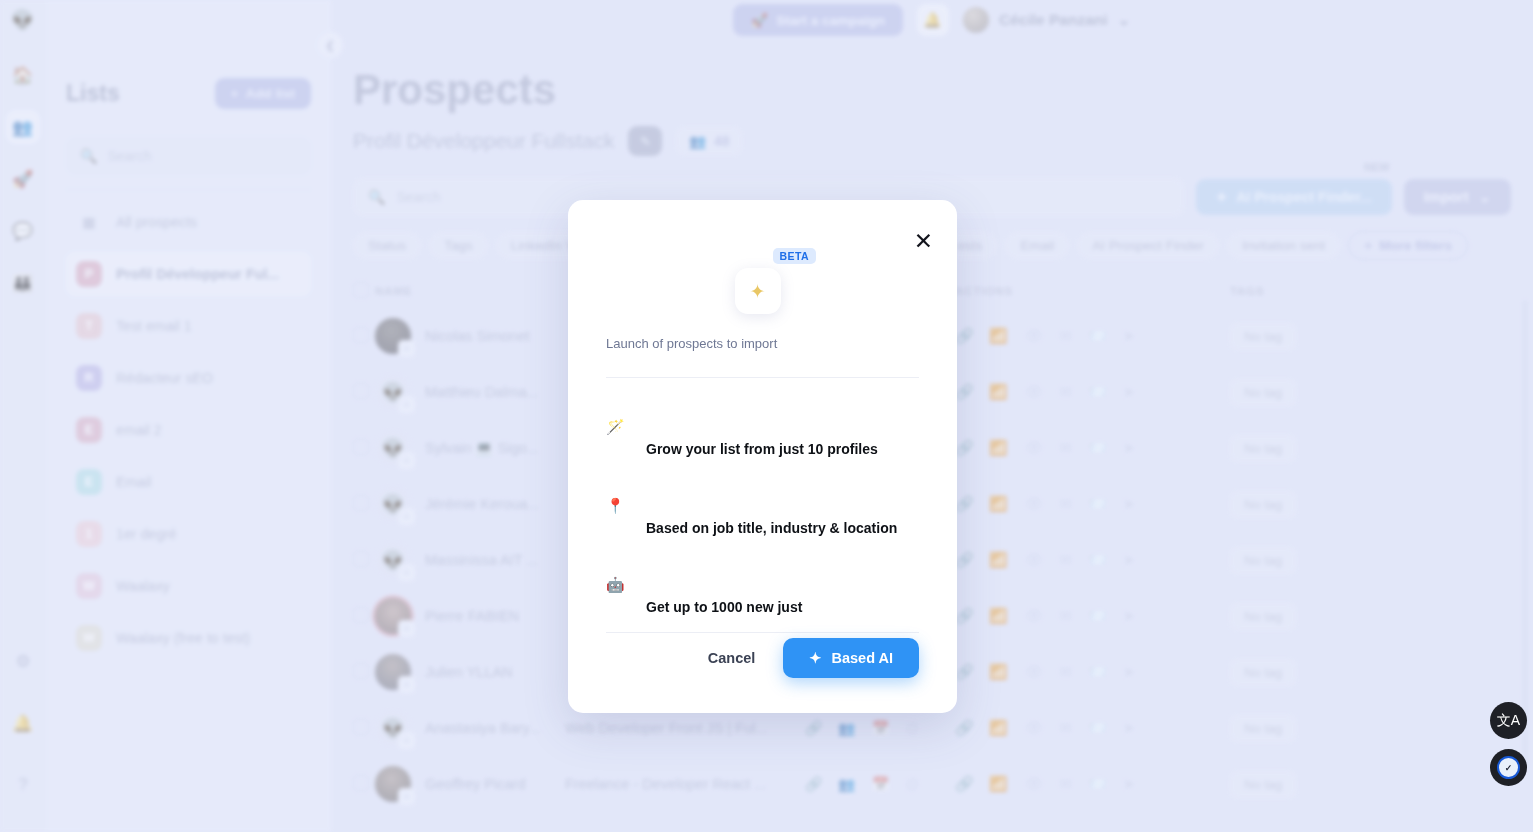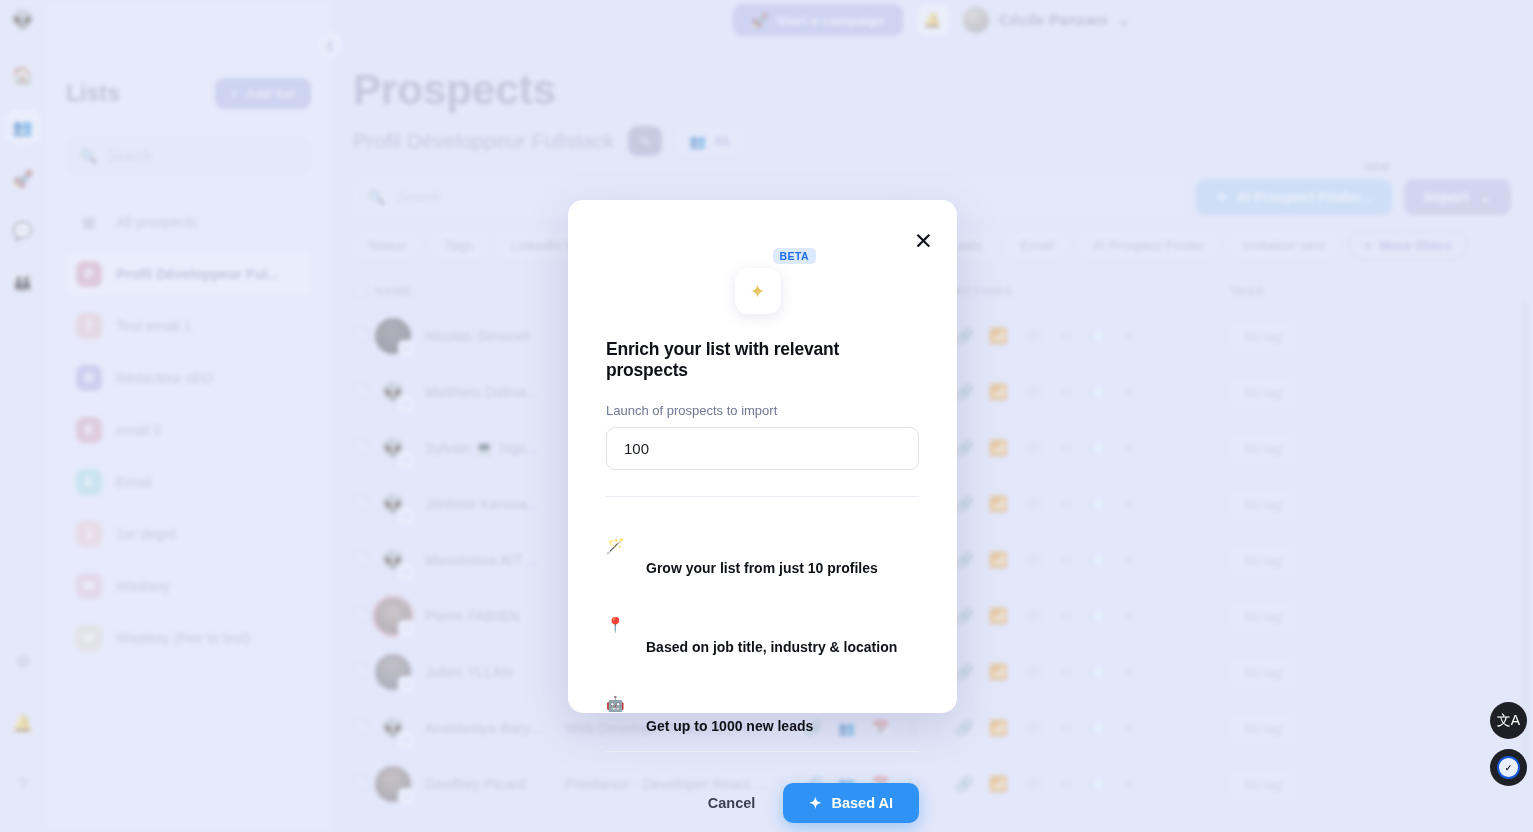--- a/index.html
+++ b/index.html
@@ -212,21 +212,21 @@
     margin-top: 9px; height: 43px; border: 1px solid #dfe3ef; border-radius: 9px;
     display: flex; align-items: center; padding: 0 17px;
     font-size: 15px; color: #1b1e27;
   }
   .modal-divider { height: 1px; background: #eceef5; margin: 26px 0 0; }
   .feature-list { margin-top: 19px; display: flex; flex-direction: column; gap: 19px; }
   .feature-row { display: flex; align-items: center; gap: 20px; }
   .feature-icon { width: 20px; text-align: center; font-size: 15px; color: #2f85f7; flex: none; }
   .feature-text { font-size: 14px; font-weight: bold; color: #0e1116; margin-top: 44px; }
   .modal-footer {
-    margin-top: 17px; border-top: 1px solid #eceef5; padding-top: 31px;
+    margin-top: 17px; border-top: 1px solid #eceef5; padding-top: 5px;
     display: flex; align-items: center; justify-content: flex-end; gap: 22px;
   }
   .cancel-btn { font-size: 14.5px; font-weight: bold; color: #3b4254; padding: 10px 6px; }
   .launch-btn {
     background: #2f93f5; color: #fff; border-radius: 10px;
     padding: 12px 26px; font-size: 14.5px; font-weight: bold;
     display: flex; align-items: center; gap: 10px;
     box-shadow: 0 5px 16px rgba(47,147,245,0.38);
   }
 
@@ -686,41 +686,37 @@
 
 <div class="modal-overlay"></div>
 <div class="modal">
   <div class="modal-close">✕</div>
 
   <div class="modal-icon-wrap">
     <div class="beta-badge">BETA</div>
     <div class="modal-icon-tile">✦</div>
   </div>
 
-  <div class="modal-title">Enrich your list with relevant prospects</div>
 
   <div class="field-label">Launch of prospects to import</div>
-  <div class="field-input">
-    <span>100</span>
-  </div>
 
   <div class="modal-divider"></div>
 
   <div class="feature-list">
     <div class="feature-row">
       <span class="feature-icon">🪄</span>
       <span class="feature-text">Grow your list from just 10 profiles</span>
     </div>
     <div class="feature-row">
       <span class="feature-icon">📍</span>
       <span class="feature-text">Based on job title, industry &amp; location</span>
     </div>
     <div class="feature-row">
       <span class="feature-icon">🤖</span>
-      <span class="feature-text">Get up to 1000 new leads</span>
+      <span class="feature-text">Get up to 1000 new just</span>
     </div>
   </div>
 
   <div class="modal-footer">
     <div class="cancel-btn">Cancel</div>
     <div class="launch-btn">
       <span>✦</span>
       <span>Based AI</span>
     </div>
   </div>

